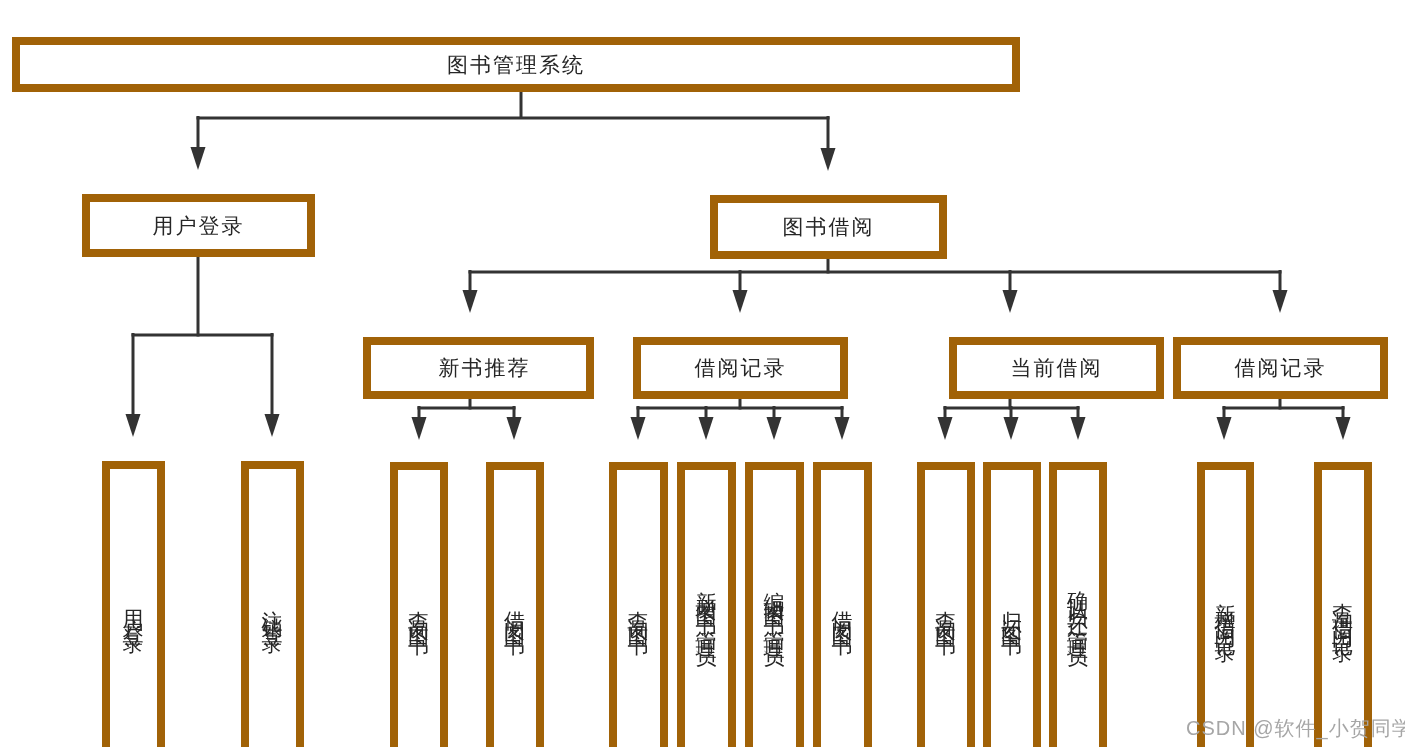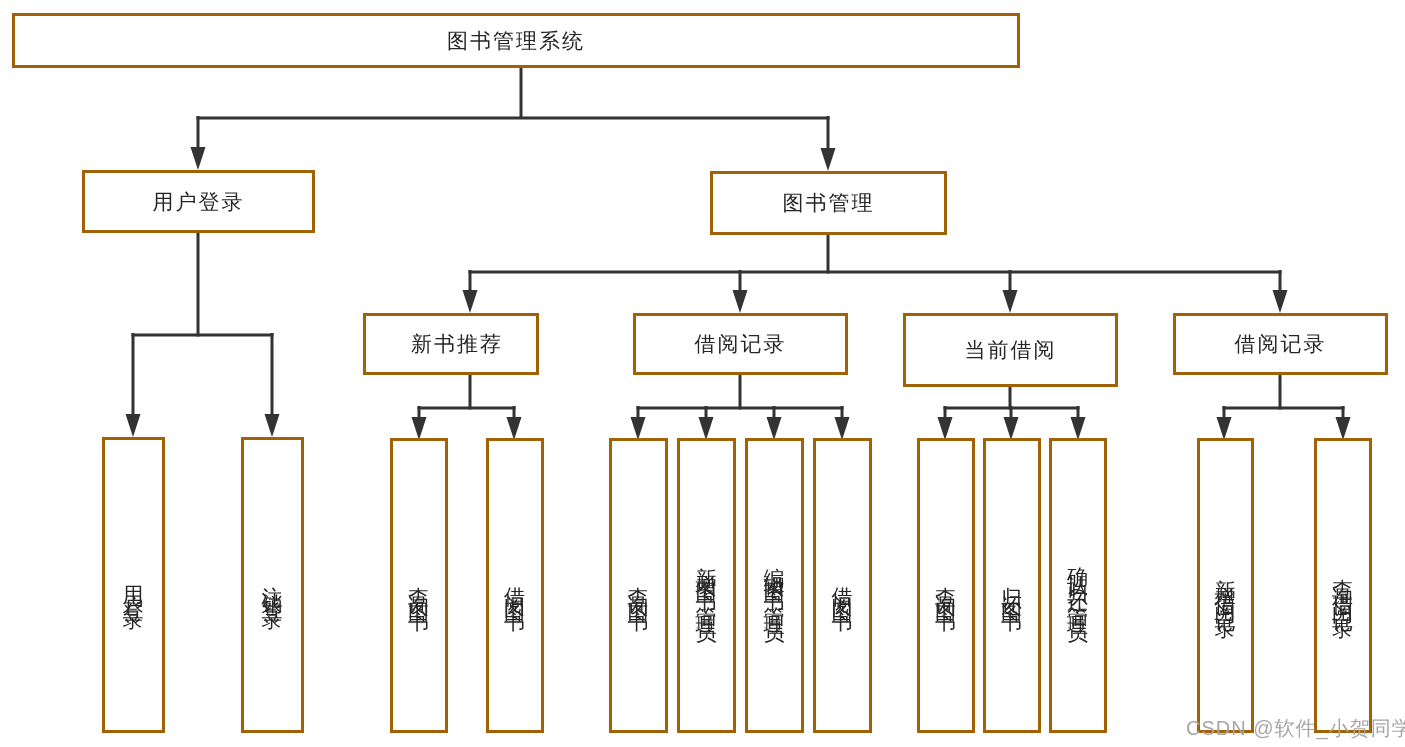--- a/index.html
+++ b/index.html
@@ -13,30 +13,31 @@
   }
   #wires {
     position: absolute;
     left: 0; top: 0;
     width: 1405px; height: 747px;
     pointer-events: none;
   }
   .box {
     position: absolute;
     box-sizing: border-box;
-    border: 3px solid #a16207;
+    border: 8px solid #a16207;
     background: #ffffff;
     display: flex;
     align-items: center;
     justify-content: center;
     color: #262626;
     font-size: 21px;
     letter-spacing: 2px;
     white-space: nowrap;
     z-index: 2;
+    margin-top: 24px;
   }
   .leaf {
     font-size: 21px;
     letter-spacing: 0;
   }
   .vtext {
     writing-mode: vertical-rl;
     text-orientation: mixed;
     letter-spacing: 8px;
     line-height: 1;
@@ -137,30 +138,30 @@
   </svg>
 
   <div class="box" style="left:12px; top:13px; width:1008px; height:55px;">
     <span>图书管理系统</span>
   </div>
 
   <div class="box" style="left:82px; top:170px; width:233px; height:63px;">
     <span>用户登录</span>
   </div>
   <div class="box" style="left:710px; top:171px; width:237px; height:64px;">
-    <span>图书管理</span>
-  </div>
-
-  <div class="box" style="left:363px; top:313px; width:176px; height:62px;padding-left:12px;">
+    <span>图书借阅</span>
+  </div>
+
+  <div class="box" style="left:363px; top:313px; width:231px; height:62px;padding-left:12px;">
     <span>新书推荐</span>
   </div>
   <div class="box" style="left:633px; top:313px; width:215px; height:62px;">
     <span>借阅记录</span>
   </div>
-  <div class="box" style="left:903px; top:313px; width:215px; height:74px;">
+  <div class="box" style="left:949px; top:313px; width:215px; height:62px;">
     <span>当前借阅</span>
   </div>
   <div class="box" style="left:1173px; top:313px; width:215px; height:62px;">
     <span>借阅记录</span>
   </div>
 
   <div class="box leaf" style="left:102px; top:437px; width:63px; height:296px;">
     <span class="vtext">用户登录</span>
   </div>
   <div class="box leaf" style="left:241px; top:437px; width:63px; height:296px;">

